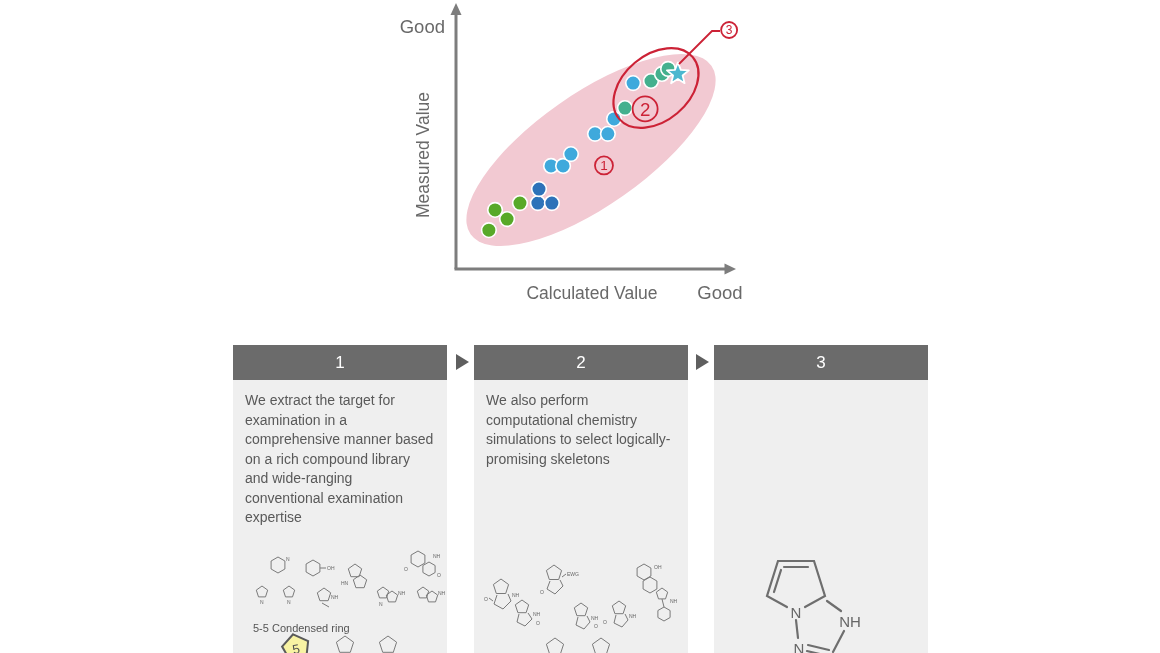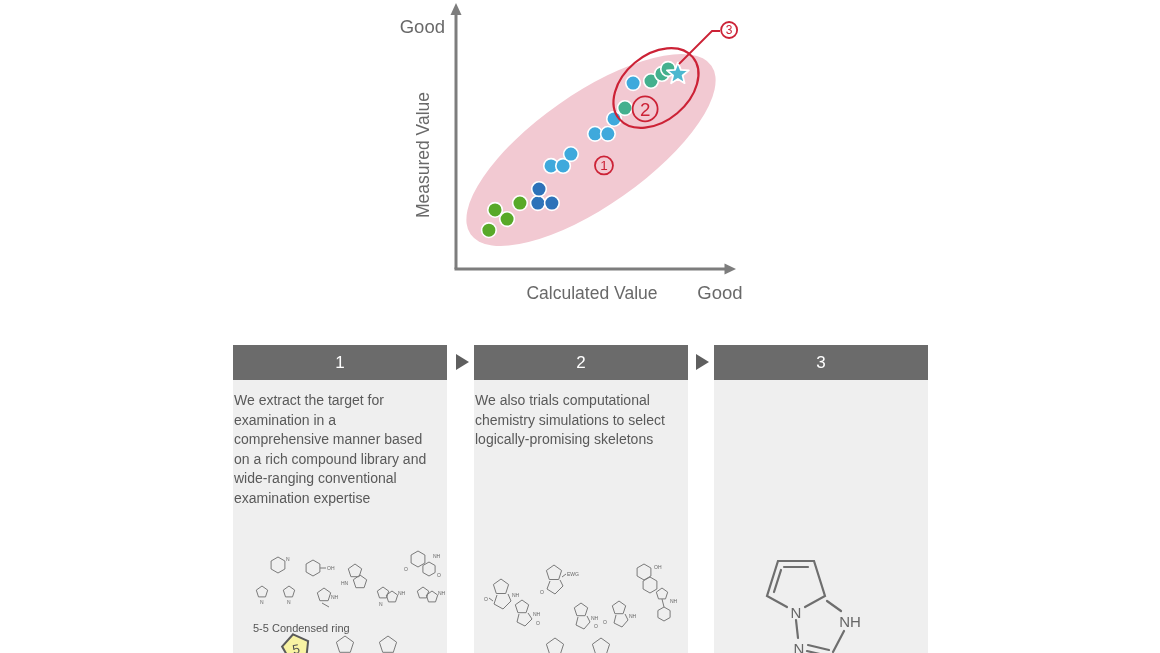--- a/index.html
+++ b/index.html
@@ -19,21 +19,21 @@
   .panel-1 { left:233px; }
   .panel-2 { left:474px; }
   .panel-3 { left:714px; }
   .panel-header {
     height:35px; background:#6b6b6b; color:#ffffff;
     display:flex; align-items:center; justify-content:center;
     font-size:17px;
   }
   .panel-body { position:absolute; left:0; right:0; top:35px; bottom:0; background:#efefef; }
   .desc {
-    padding:11px 13px 0 1px; font-size:14px; line-height:19.5px; color:#595959;
+    padding:11px 13px 0 12px; font-size:14px; line-height:19.5px; color:#595959;
   }
   .mol-svg { position:absolute; left:0; }
   .panel-1 .mol-svg, .panel-2 .mol-svg { top:165px; width:214px; height:143px; }
   .panel-3 .mol-svg { top:155px; width:214px; height:153px; }
 
   .flow-arrow {
     position:absolute; top:354px; width:0; height:0;
     border-top:8.5px solid transparent; border-bottom:8.5px solid transparent;
     border-left:13px solid #5f5f5f;
   }
@@ -198,21 +198,21 @@
     </div>
   </div>
 
   <div class="flow-arrow flow-arrow-1"></div>
 
   <div class="panel panel-2">
     <div class="panel-header">
       <span>2</span>
     </div>
     <div class="panel-body">
-      <p class="desc">We also trials computational chemistry simulations to select logically-promising skeletons</p>
+      <p class="desc">We also perform computational chemistry simulations to select logically-promising skeletons</p>
       <svg class="mol-svg" viewBox="0 0 214 143">
         <g class="mini-stroke" transform="translate(27,42)">
           <polygon points="0,-8 7.6,-2.5 4.7,6.5 -4.7,6.5 -7.6,-2.5"></polygon>
           <path d="M -4,8 L -7,17 L 2,22 L 10,14 L 7,7"></path>
           <line x1="-8" y1="14" x2="-12" y2="11"></line>
           <text class="mini-label" x="11" y="10" stroke="none" fill="#666">NH</text>
           <text class="mini-label" x="-17" y="14" stroke="none" fill="#666">O</text>
         </g>
         <g class="mini-stroke" transform="translate(48,62)">
           <polygon points="0,-7 6.7,-2.2 4.1,5.7 -4.1,5.7 -6.7,-2.2"></polygon>

